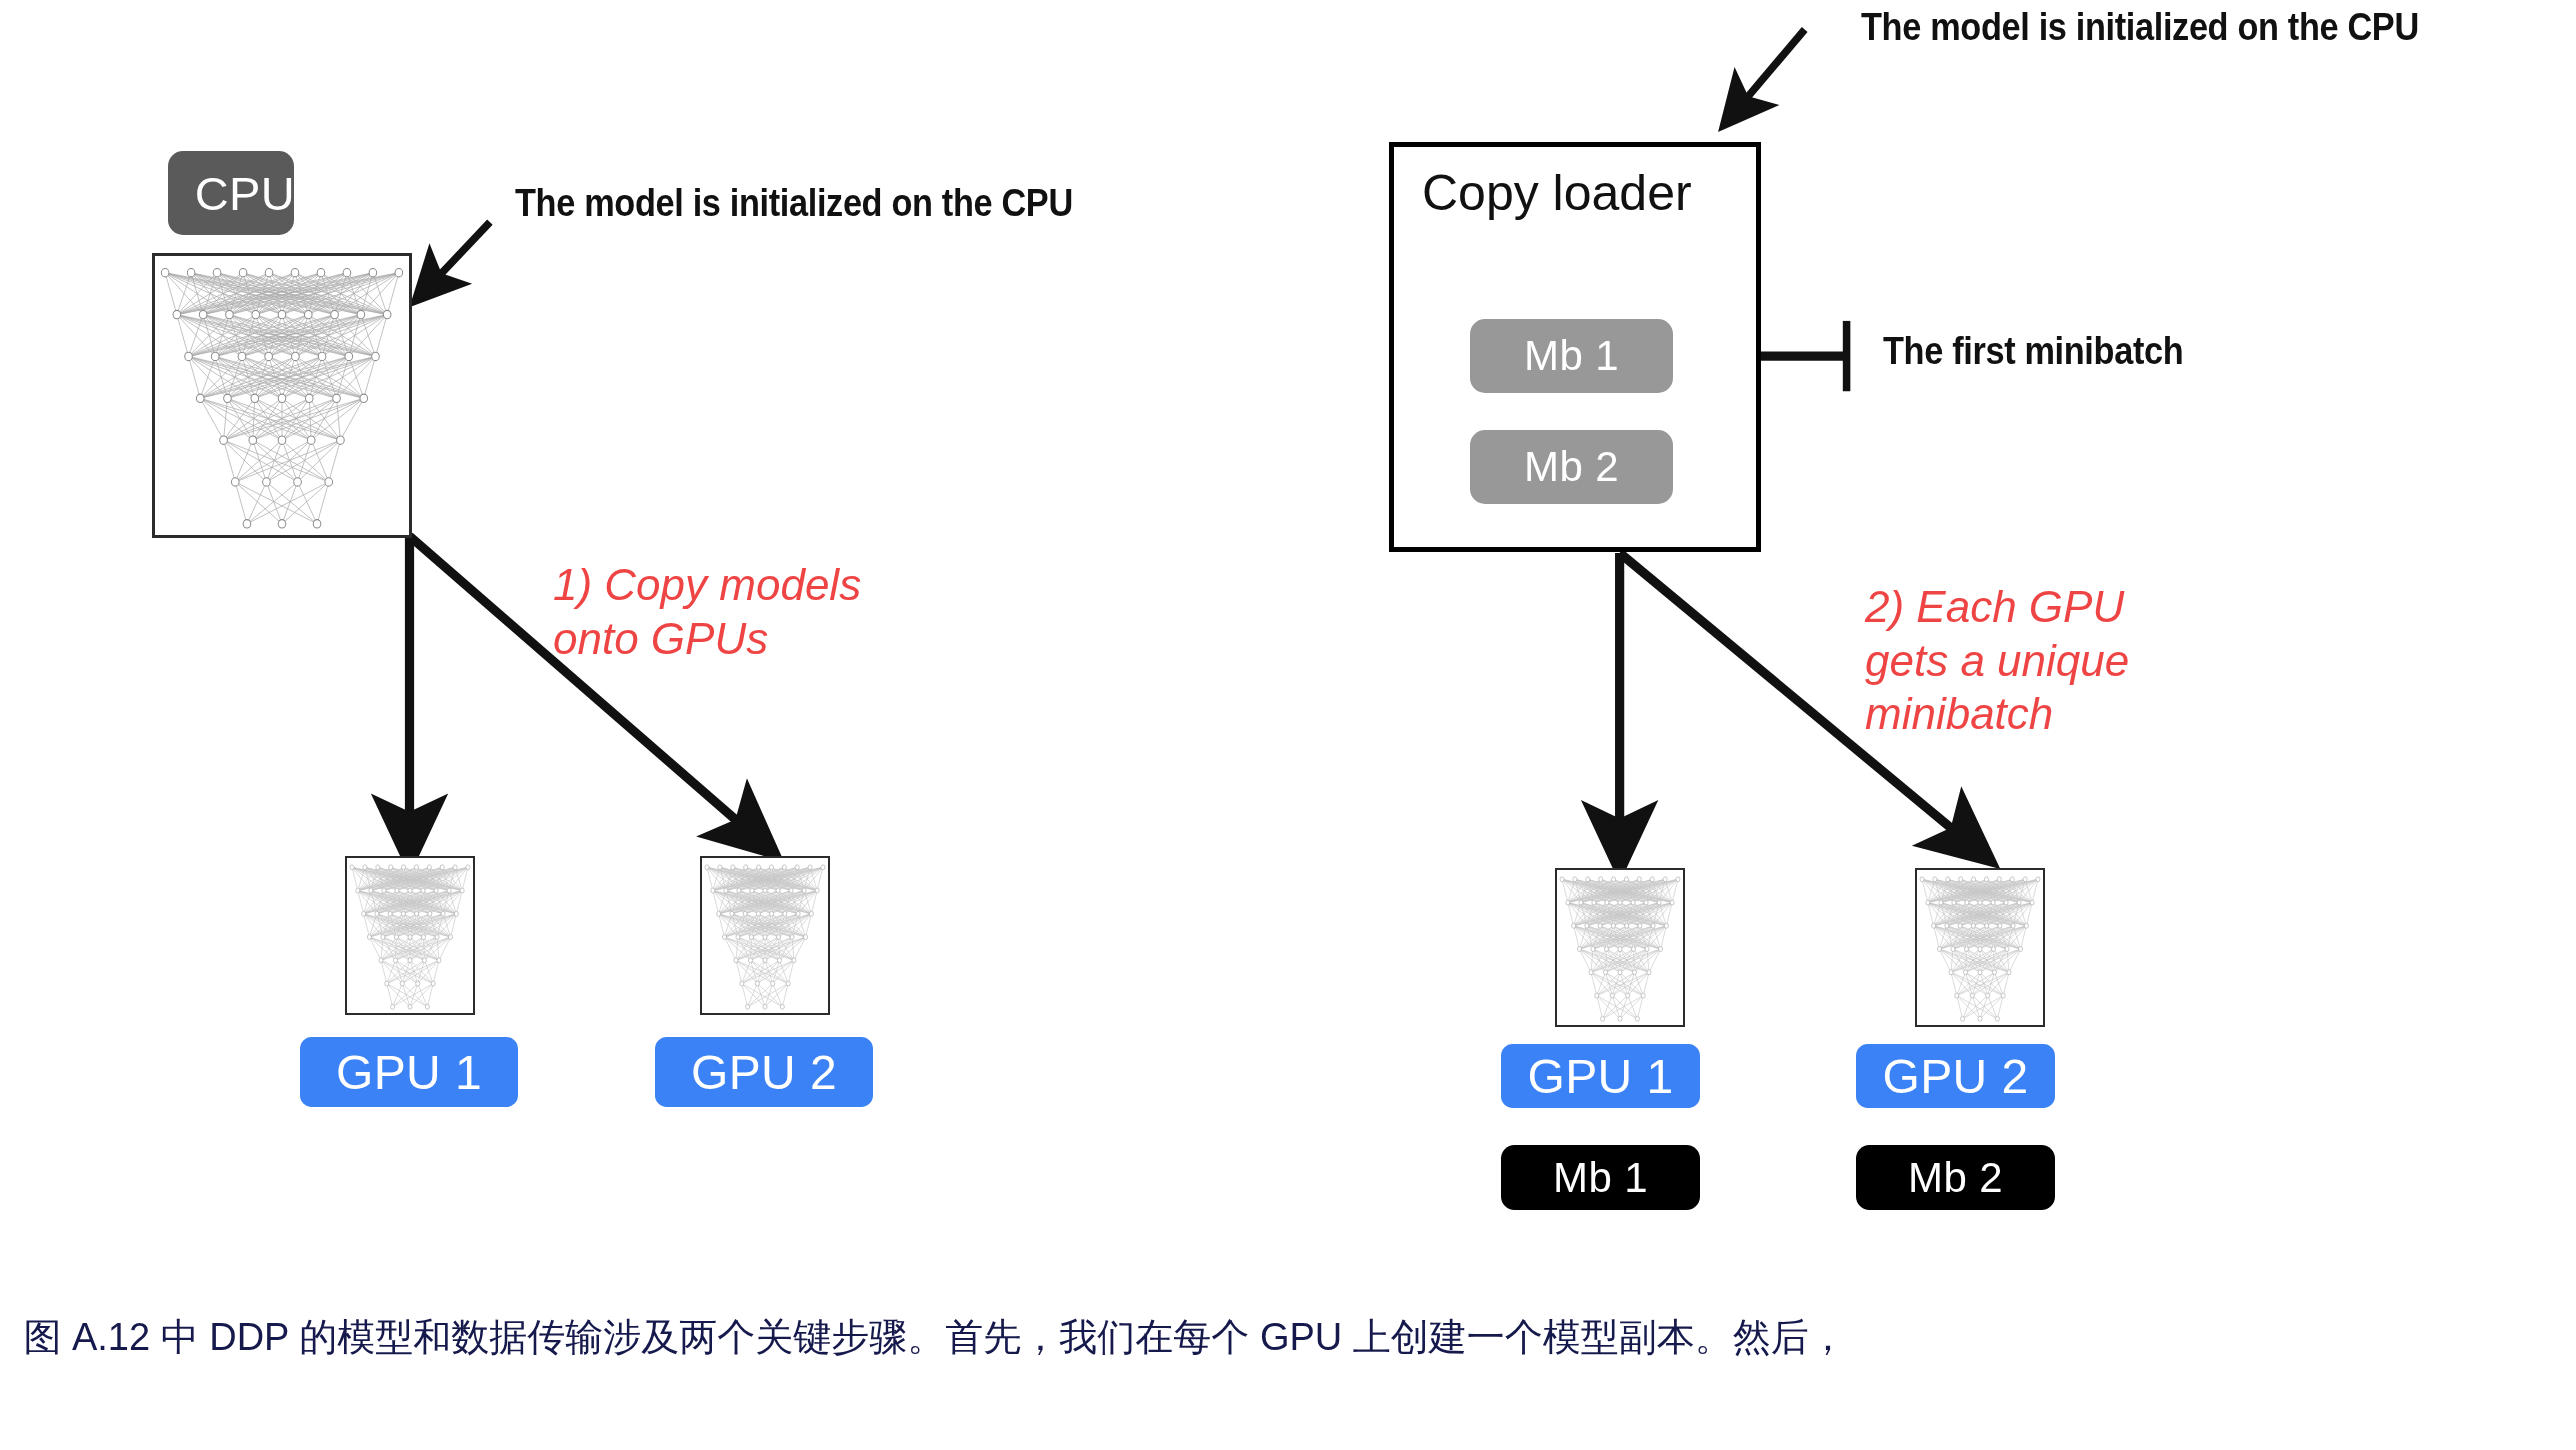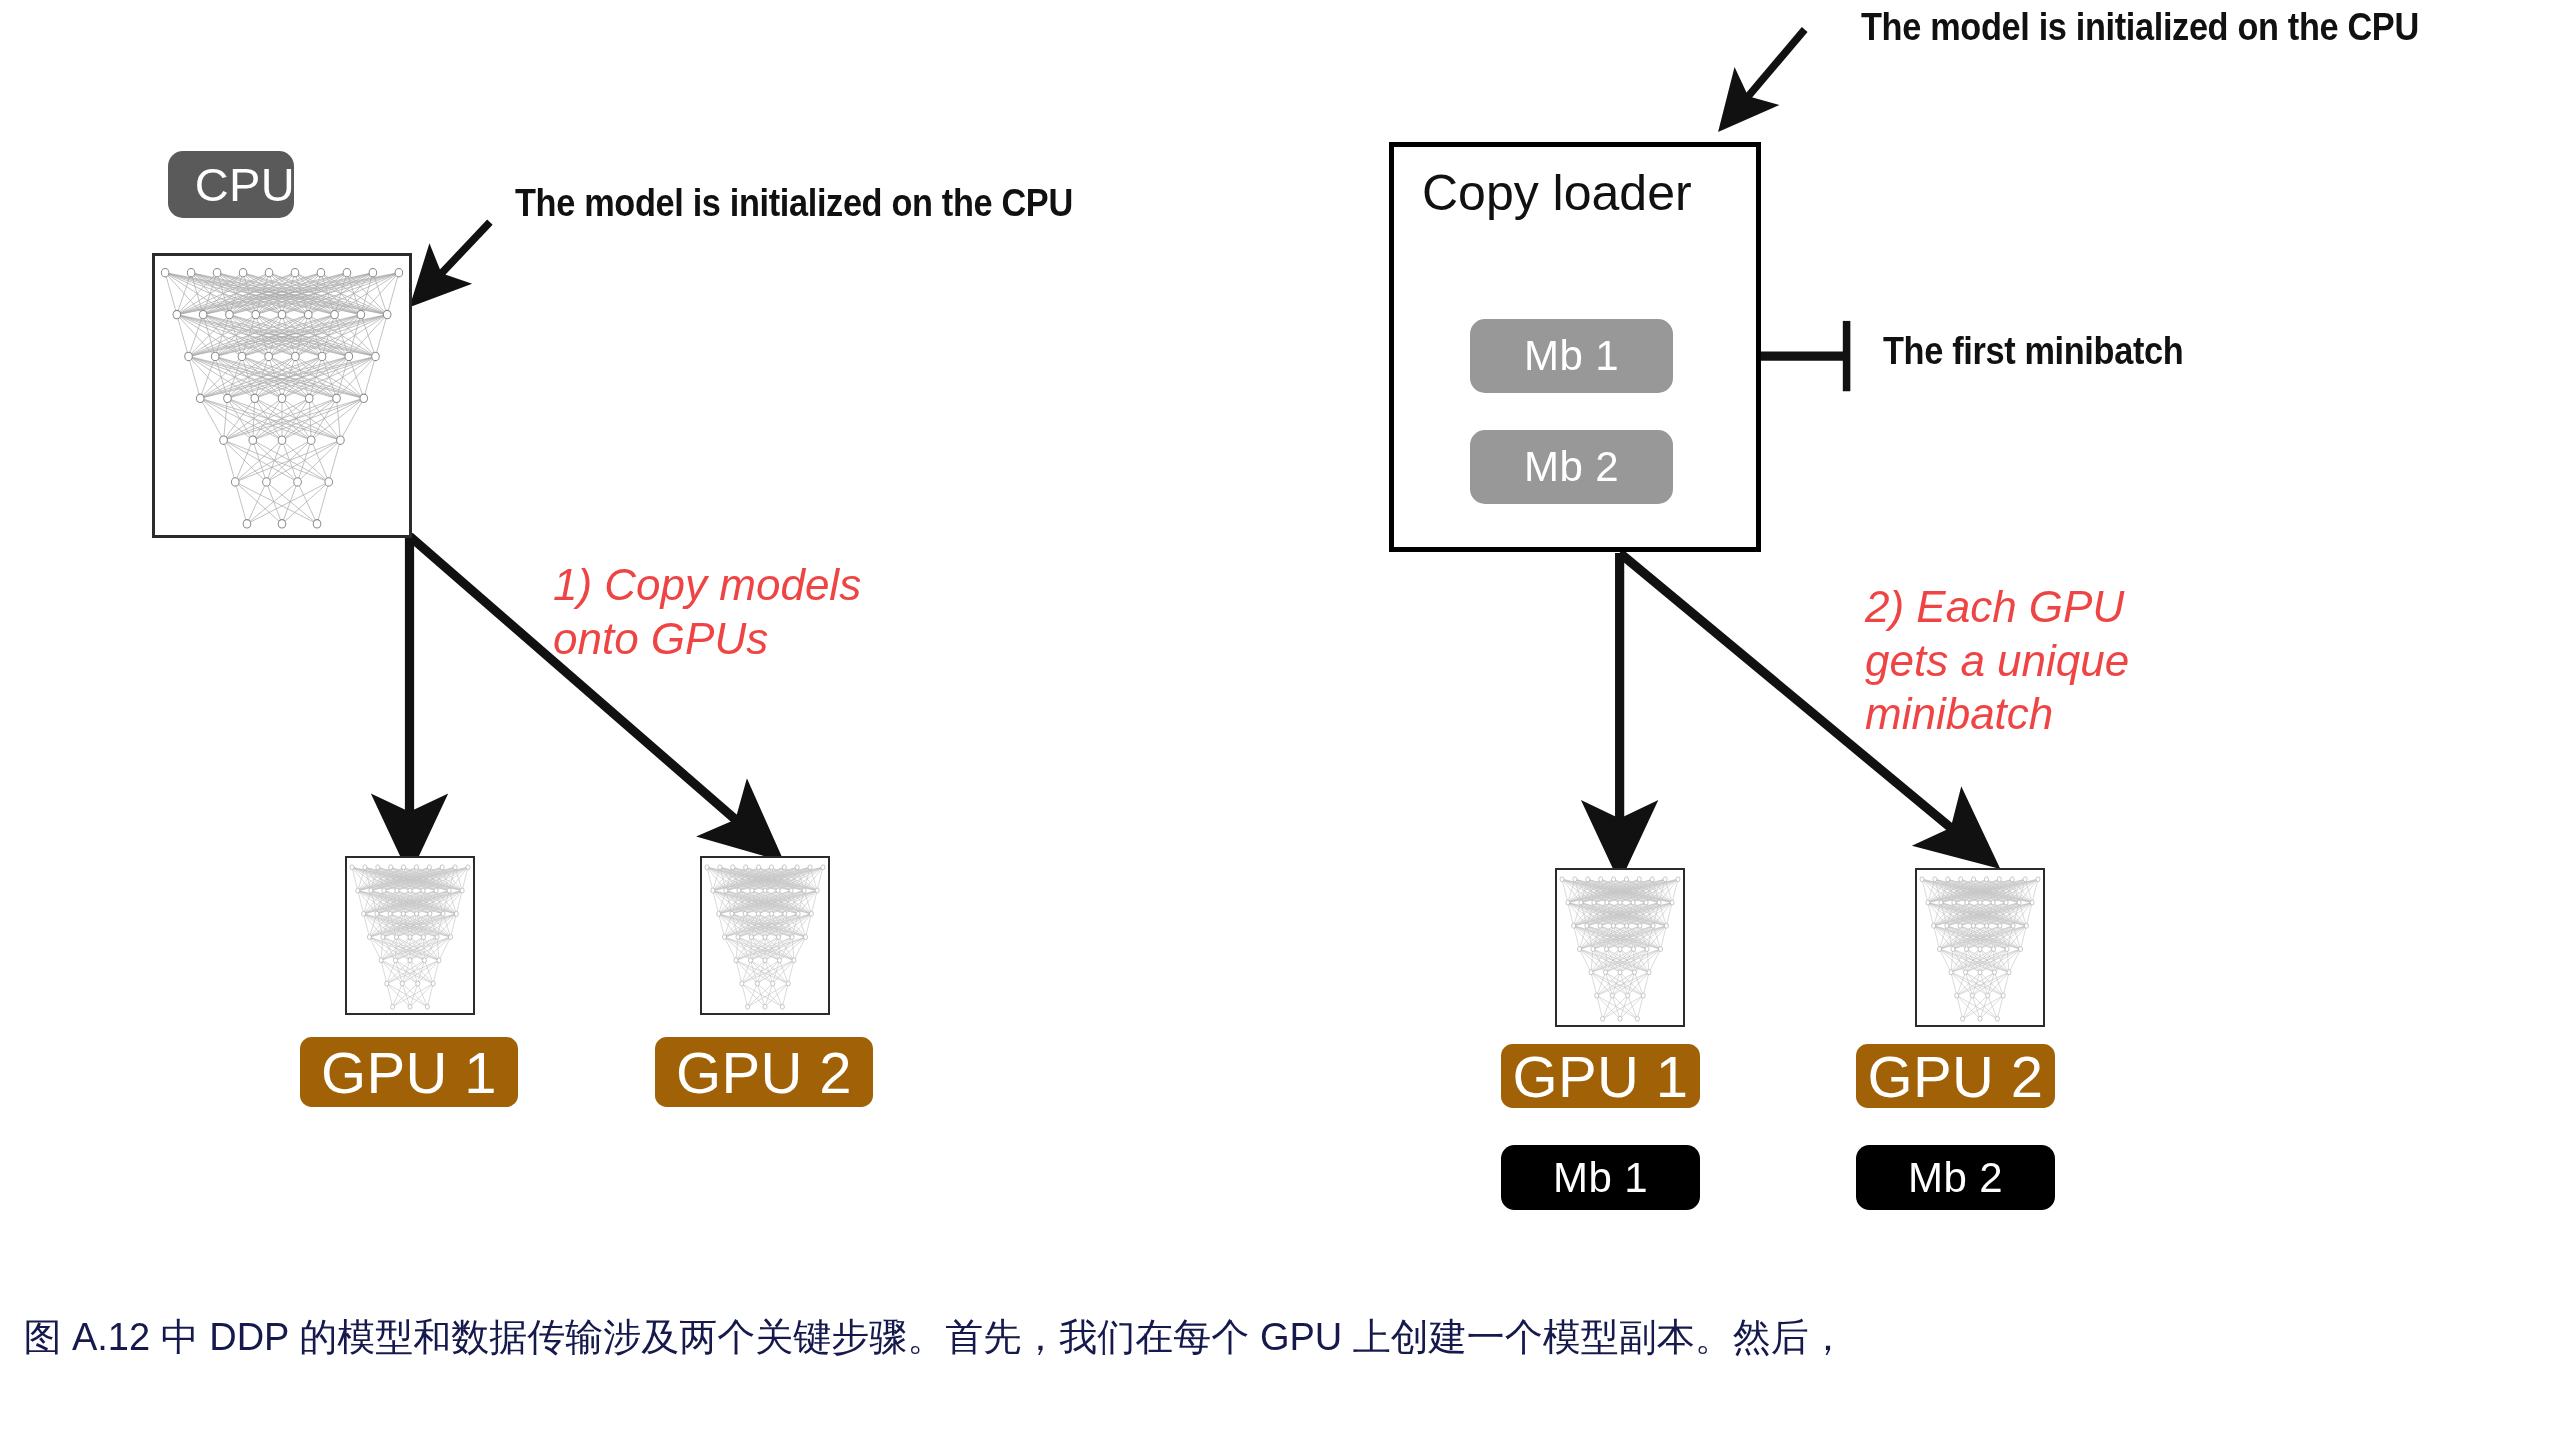--- a/index.html
+++ b/index.html
@@ -39,23 +39,23 @@
     color: #ffffff;
     white-space: nowrap;
     letter-spacing: 0.4px;
   }
   .badge-cpu {
     background: #5a5a5a;
     border-radius: 15px;
     font-size: 47px;
   }
   .badge-gpu {
-    background: #a16207;
+    background: #3b82f6;
     border-radius: 11.7px;
-    font-size: 58px;
+    font-size: 48px;
   }
   .badge-mb-gray {
     background: #989898;
     border-radius: 15px;
     font-size: 42px;
   }
   .badge-mb-black {
     background: #000000;
     border-radius: 13.4px;
     font-size: 42px;
@@ -144,21 +144,21 @@
     <line x1="2155" y1="35" x2="2062" y2="145" stroke="#111111" stroke-width="9" marker-end="url(#ah)"></line>
 
     <line x1="2205" y1="425" x2="2028" y2="425" stroke="#111111" stroke-width="11" marker-end="url(#ah2)"></line>
     <line x1="2205" y1="383" x2="2205" y2="467" stroke="#111111" stroke-width="9"></line>
 
     <line x1="1934" y1="660" x2="1934" y2="1030" stroke="#111111" stroke-width="11" marker-end="url(#ah2)"></line>
 
     <line x1="1934" y1="660" x2="2370" y2="1022" stroke="#111111" stroke-width="11" marker-end="url(#ah2)"></line>
   </svg>
 
-  <div class="badge badge-cpu" style="left:168px; top:151px; width:126px; height:67px;padding-left:28px;">CPU</div>
+  <div class="badge badge-cpu" style="left:168px; top:151px; width:126px; height:84px;padding-left:28px;">CPU</div>
 
   <div class="model-box" style="left:152px; top:253px; width:260px; height:285px;">
     <svg viewBox="0 0 100 100" preserveAspectRatio="none">
       <g stroke="#9e9e9e" stroke-width="0.28" fill="none" opacity="0.85">
         <g id="nn-edges-cpu">
             <line x1="4.00" y1="6.00" x2="8.60" y2="21.00"></line>
             <line x1="4.00" y1="6.00" x2="18.95" y2="21.00"></line>
             <line x1="4.00" y1="6.00" x2="29.30" y2="21.00"></line>
             <line x1="4.00" y1="6.00" x2="39.65" y2="21.00"></line>
             <line x1="4.00" y1="6.00" x2="50.00" y2="21.00"></line>

